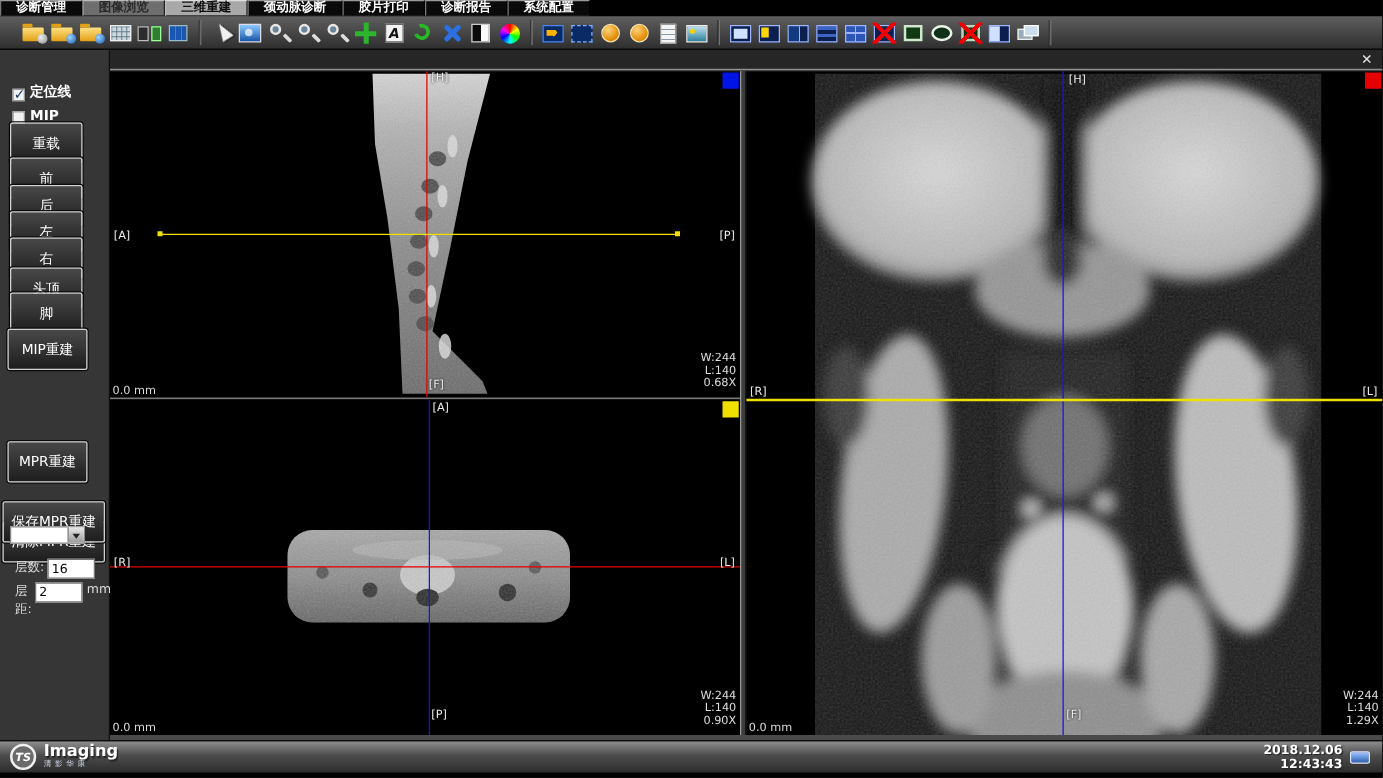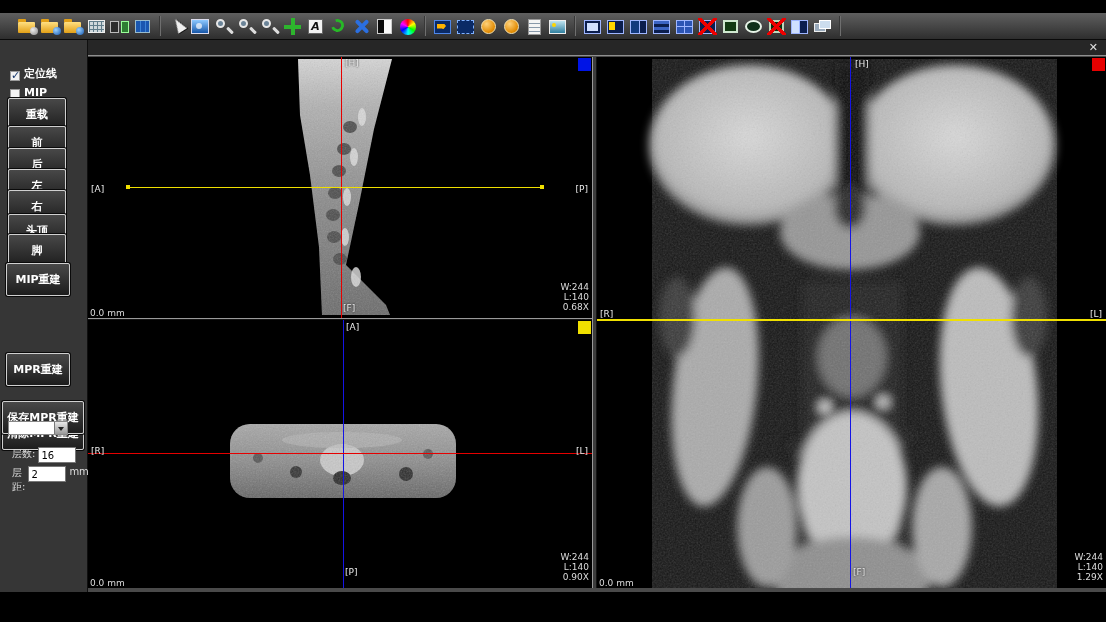--- a/index.html
+++ b/index.html
@@ -64,21 +64,21 @@
   .t-laycol i{background-image:linear-gradient(90deg,#cfe0ff 0 7px,#9fb6ff 7px 8px,#0b1e4e 8px);}
   .t-cascade i{left:2px;top:7px;width:12px;height:9px;background:#9ab;border:1px solid #eee;}
   .t-cascade b{left:7px;top:4px;width:12px;height:9px;background:#cde;border:1px solid #fff;}
 
   
   .sidebar{position:absolute;top:40px;left:0;width:88px;height:552px;background:#363636;border-right:1px solid #101010;}
   .cbrow{position:absolute;left:10px;display:flex;align-items:flex-end;gap:4px;color:#fff;font-size:11px;font-weight:bold;}
   .cbx{width:10px;height:10px;border:1px solid #9a9a9a;background:#f2f2f2;position:relative;flex:none;}
   .cbx.checked::after{content:"✓";position:absolute;left:0;top:-3px;font-size:11px;color:#15366b;font-weight:bold;}
   .sbtn{position:absolute;display:block;background:linear-gradient(#484848,#1d1d1d);border:1px solid #d0d0d0;
-        box-shadow:0 0 0 1px #0a0a0a;color:#fff;font-weight:bold;font-size:11px;text-align:center;
+        box-shadow:0 0 0 1px #0a0a0a;color:#fff;font-weight:normal;font-size:11px;text-align:center;
         height:33px;line-height:13px;border-radius:2px;padding:0;cursor:pointer;white-space:nowrap;}
   .fieldrow{position:absolute;left:12px;display:flex;align-items:flex-start;gap:3px;color:#ddd;font-size:10px;}
   .fieldrow input{width:38px;height:16px;border:1px solid #777;background:#fff;color:#000;font-size:10px;padding:0 2px;}
   .dd{position:absolute;left:8px;width:60px;height:14px;background:#fff;border:1px solid #888;display:flex;}
   .dd .ddval{flex:1;}
   .dd .ddbtn{width:13px;background:linear-gradient(#e8e8e8,#9a9a9a);border-left:1px solid #777;position:relative;}
   .dd .ddbtn::after{content:"";position:absolute;left:3px;top:5px;border-left:3px solid transparent;border-right:3px solid transparent;border-top:4px solid #222;}
 
   
   .viewarea{position:absolute;top:40px;left:88px;width:1018px;height:552px;background:#4a4a4a;}
@@ -110,20 +110,29 @@
   .brandsub{color:#cfd8e8;font-size:6px;letter-spacing:3px;line-height:8px;}
   .clock{position:absolute;right:32px;top:2px;text-align:right;color:#fff;font-size:10px;font-weight:bold;line-height:11px;text-shadow:1px 1px 1px #222;}
   .clockicon{position:absolute;right:10px;top:8px;width:16px;height:10px;border:1px solid #dfe8ff;border-radius:2px;
              background:linear-gradient(#9cc4ff,#2c5fb3);}
 </style>
 </head>
 <body>
 
 <div class="app">
 
+  <div class="menubar">
+      <div class="mtab">诊断管理</div>
+      <div class="mtab secondary">图像浏览</div>
+      <div class="mtab active">三维重建</div>
+      <div class="mtab">颈动脉诊断</div>
+      <div class="mtab">胶片打印</div>
+      <div class="mtab">诊断报告</div>
+      <div class="mtab">系统配置</div>
+    </div>
 
   <div class="toolbar">
       <span class="tbi t-folder">
         <i></i>
         <b></b>
       </span>
       <span class="tbi t-folder2">
         <i></i>
         <b></b>
       </span>
@@ -451,14 +460,28 @@
       <div class="corner" style="background:#e60000;"></div>
       <div class="stats">
         <div>W:244</div>
         <div>L:140</div>
         <div>1.29X</div>
       </div>
       <span class="pos">0.0 mm</span>
     </div>
   </div>
 
+  <div class="bottombar">
+    <div class="brand">
+      <div class="brandlogo">TS</div>
+      <div class="brandtxt">
+        <span class="brandname">Imaging</span>
+        <span class="brandsub">清影华康</span>
+      </div>
+    </div>
+    <div class="clock">
+      <div>2018.12.06</div>
+      <div>12:43:43</div>
+    </div>
+    <div class="clockicon"></div>
+  </div>
 
 </div>
 
 </body></html>

